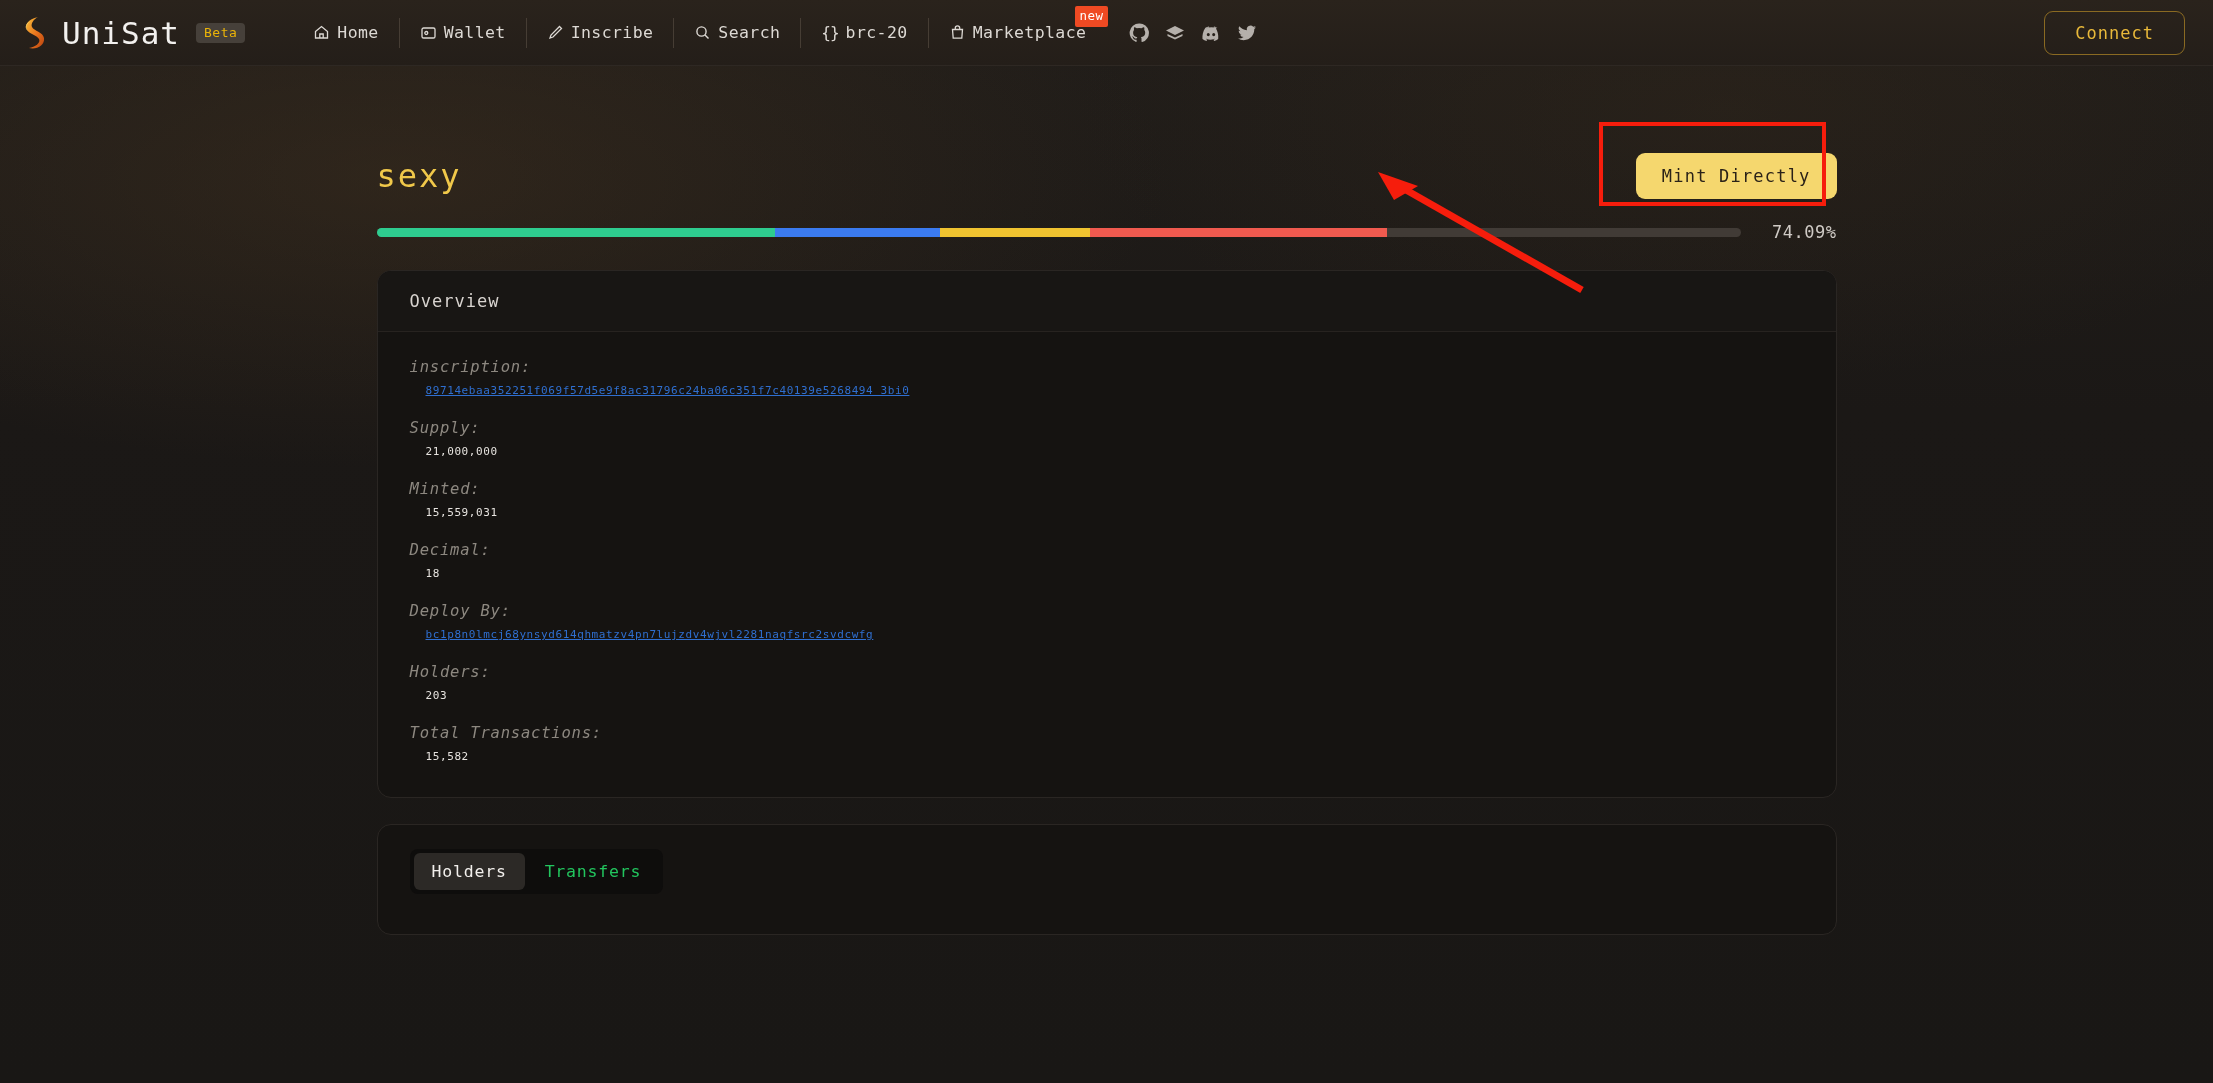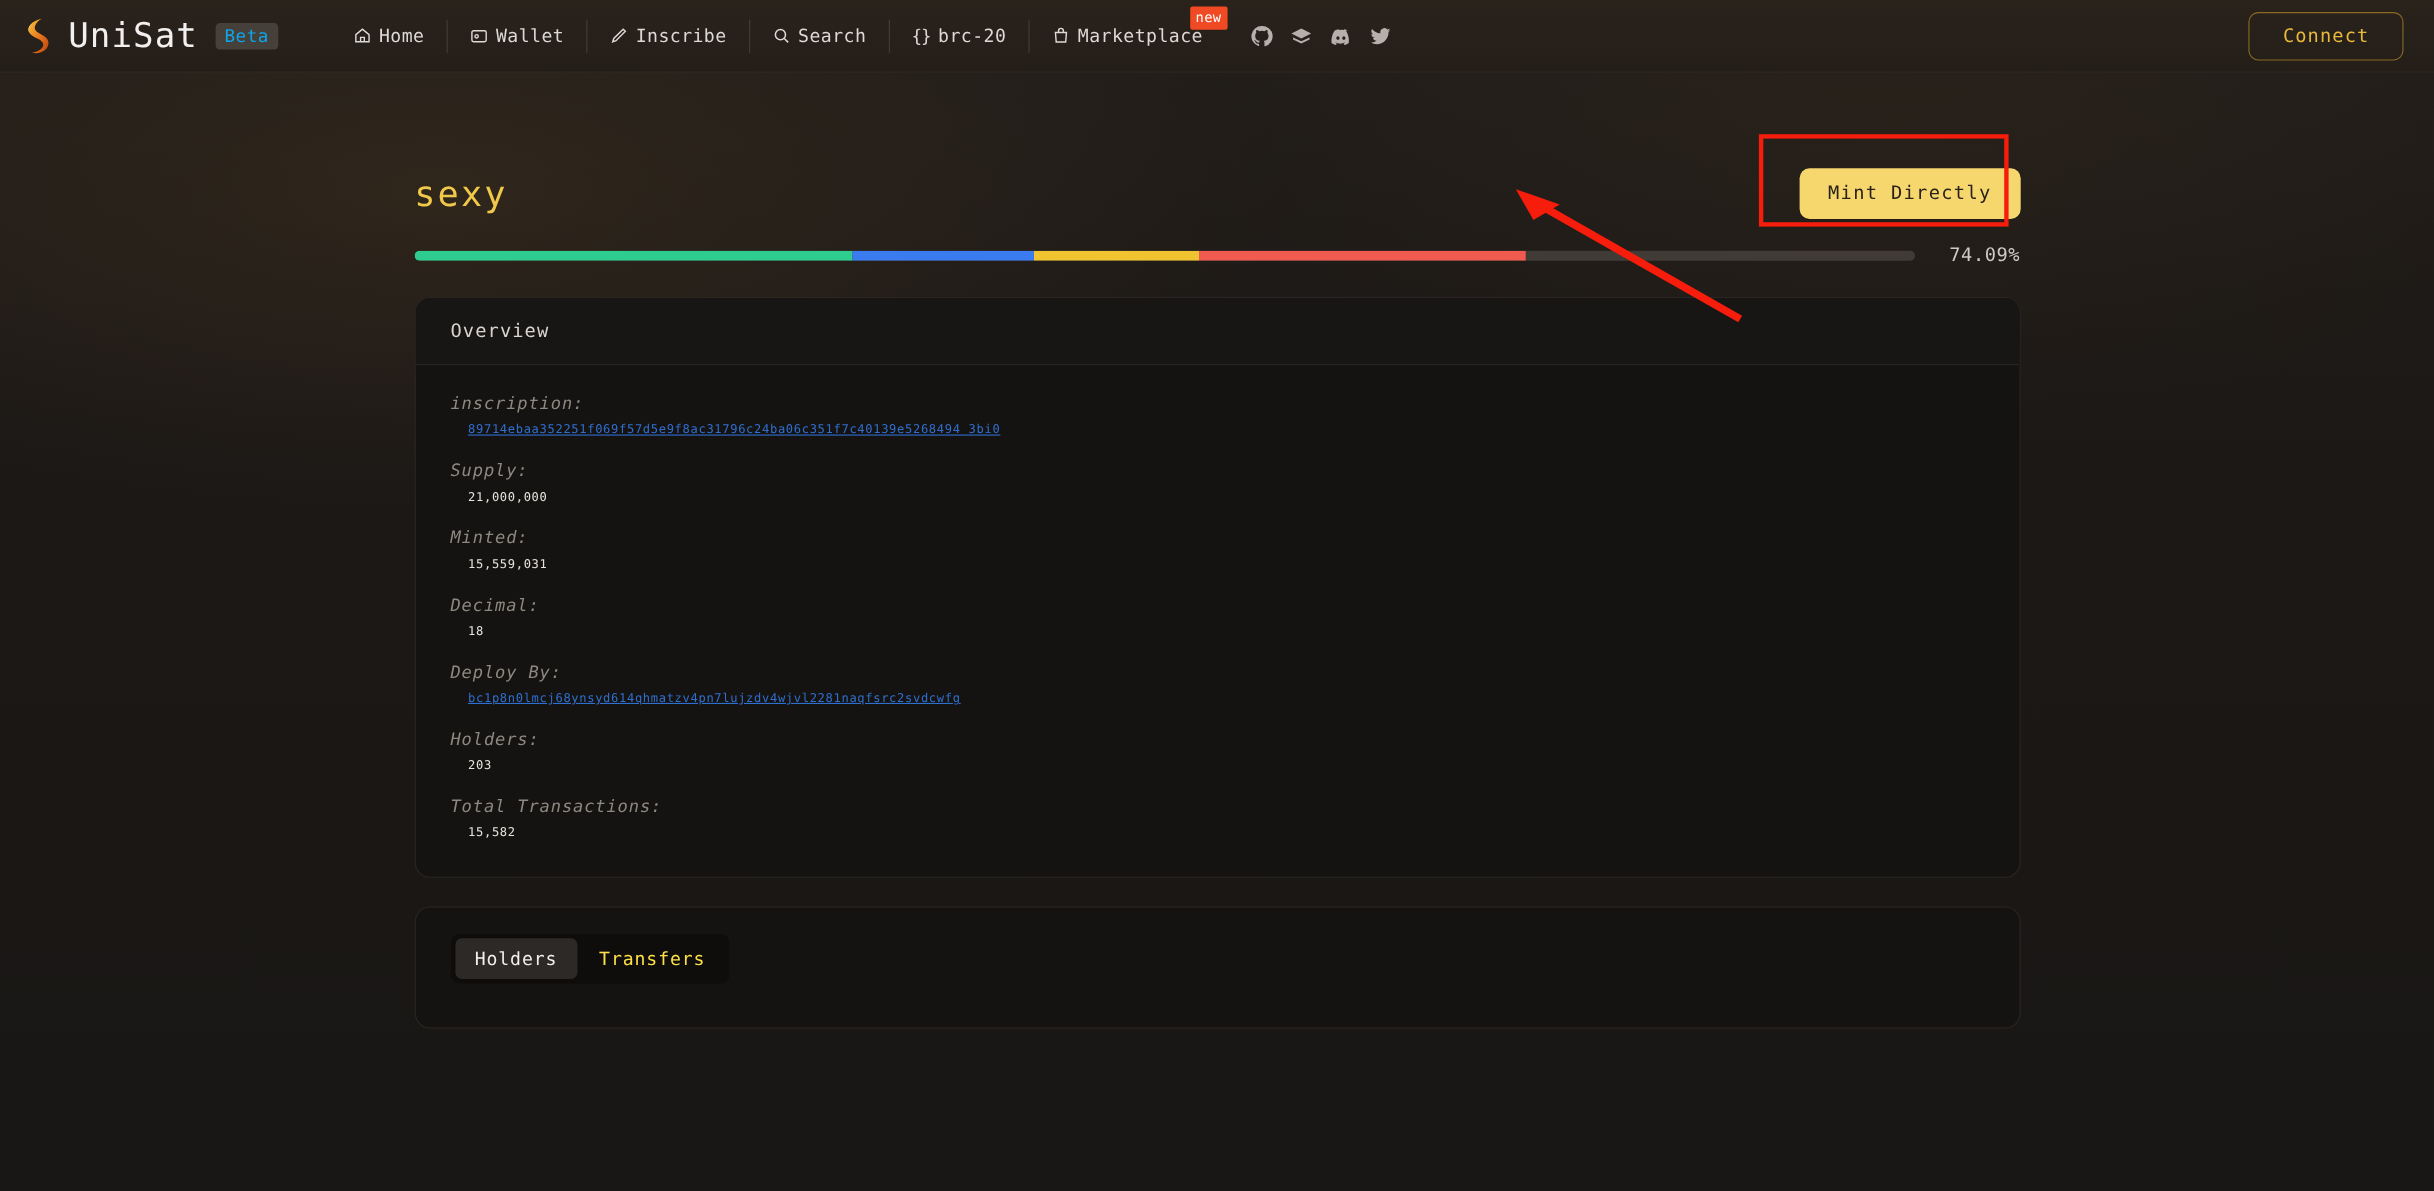--- a/index.html
+++ b/index.html
@@ -49,22 +49,22 @@
   .brand-logo { width: 34px; height: 36px; display: block; }
   .brand-name {
     font-size: 31px;
     letter-spacing: 1px;
     color: #f2f0ee;
     font-weight: 400;
   }
   .beta-badge {
     margin-left: 6px;
     background: #46403a;
-    color: #0ea5e9;
-    font-size: 16px;
+    color: #eab308;
+    font-size: 13px;
     padding: 2px 8px 3px;
     border-radius: 4px;
     letter-spacing: 0.5px;
   }
 
   .nav-links {
     display: flex;
     align-items: center;
     margin-left: 38px;
     height: 30px;
@@ -258,21 +258,21 @@
     background: #0e0d0c;
     border-radius: 8px;
     padding: 4px;
     gap: 2px;
   }
   .tab {
     font-size: 16.5px;
     letter-spacing: 0.8px;
     padding: 9px 18px;
     border-radius: 6px;
-    color: #fde047;
+    color: #22c55e;
     cursor: pointer;
   }
   .tab.active {
     background: #2c2926;
     color: #f2efec;
   }
 </style>
 </head>
 <body>
 

